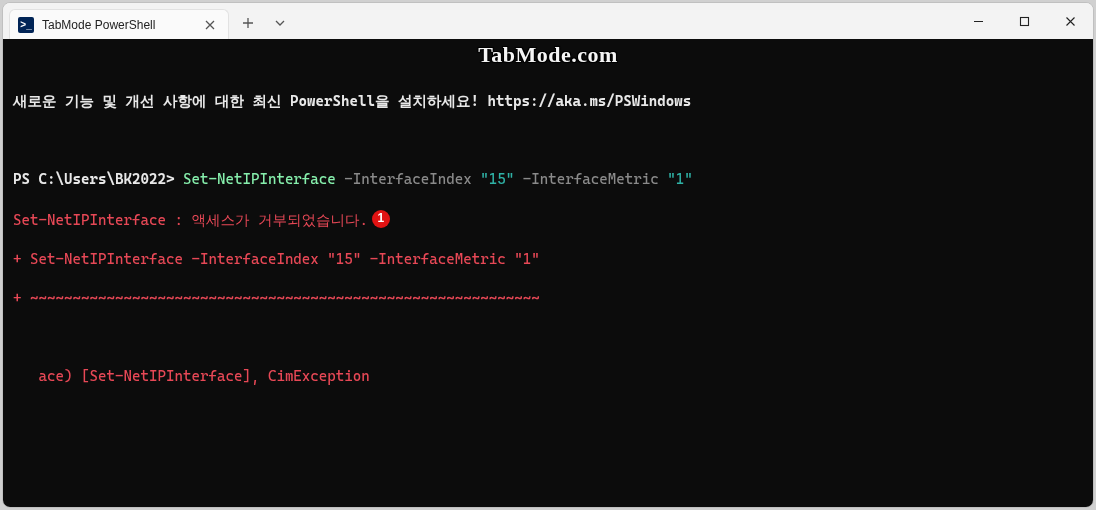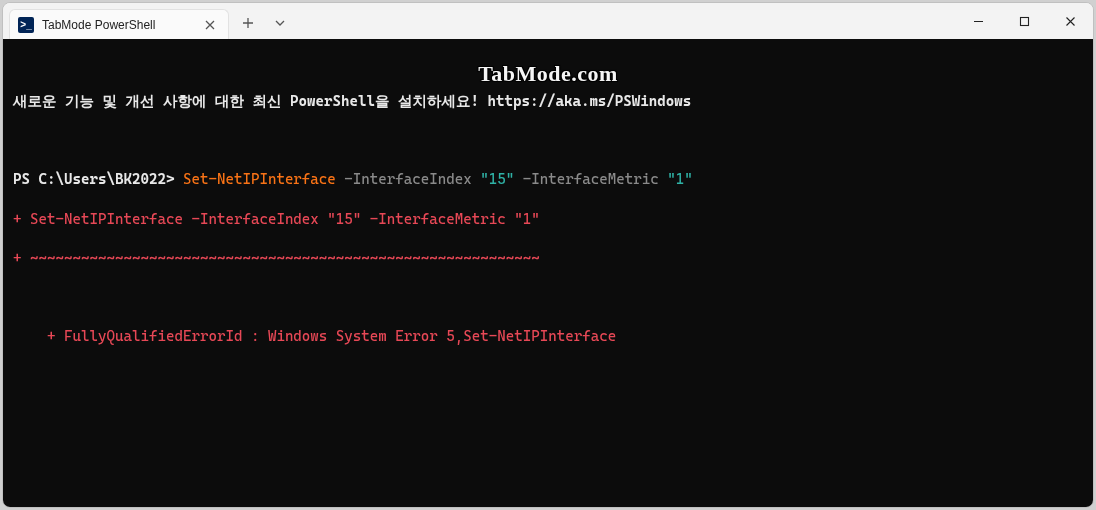--- a/index.html
+++ b/index.html
@@ -103,28 +103,28 @@
     color: #cccccc;
     padding: 14px 10px 10px 10px;
     font-family: Consolas, "Cascadia Mono", monospace;
     font-size: 14.5px;
     line-height: 1.35;
     white-space: pre;
     position: relative;
     overflow: hidden;
   }
   .white { color: #e8e8e8; font-weight: bold; }
-  .yellow { color: #f97316; }
+  .yellow { color: #86efac; }
   .gray { color: #8a8a8a; margin-top: 20px; }
   .cyan { color: #2fb2a6; }
   .red { color: #e74856; }
   .line { display: block; }
   .watermark {
     position: absolute;
-    top: 20px;
+    top: 1px;
     left: 50%;
     transform: translateX(-50%);
     font-family: Georgia, "Times New Roman", serif;
     font-weight: 900;
     font-size: 22px;
     letter-spacing: 0.5px;
     color: #f5f5f5;
     text-shadow:
       -1px -1px 0 #000, 1px -1px 0 #000, -1px 1px 0 #000, 1px 1px 0 #000,
       0 0 2px #000;
@@ -192,24 +192,25 @@
           </svg>
       </div>
     </div>
   </div>
 
   <div class="terminal">
     <div class="watermark">TabMode.com</div>
 <span class="line white">새로운 기능 및 개선 사항에 대한 최신 PowerShell을 설치하세요! https://aka.ms/PSWindows</span>
 <span class="line"> </span>
 <span class="line"><span class="white">PS C:\Users\BK2022&gt; </span><span class="yellow">Set-NetIPInterface</span><span class="gray"> -InterfaceIndex </span><span class="cyan">"15"</span><span class="gray"> -InterfaceMetric </span><span class="cyan">"1"</span></span>
+<span class="line"><span class="red">Set-NetIPInterface : 액세스가 거부되었습니다.</span><span class="annot">1</span></span>
 <span class="line red">+ Set-NetIPInterface -InterfaceIndex "15" -InterfaceMetric "1"</span>
 <span class="line red">+ ~~~~~~~~~~~~~~~~~~~~~~~~~~~~~~~~~~~~~~~~~~~~~~~~~~~~~~~~~~~~</span>
 <span class="line"> </span>
-<span class="line red">    + FullyQualifiedErrorId : Windows System Error 5,Set-NetIPInterface</span>
+<span class="line red">   ace) [Set-NetIPInterface], CimException</span>
 
 
 
 
 
 
 
 
 
 

